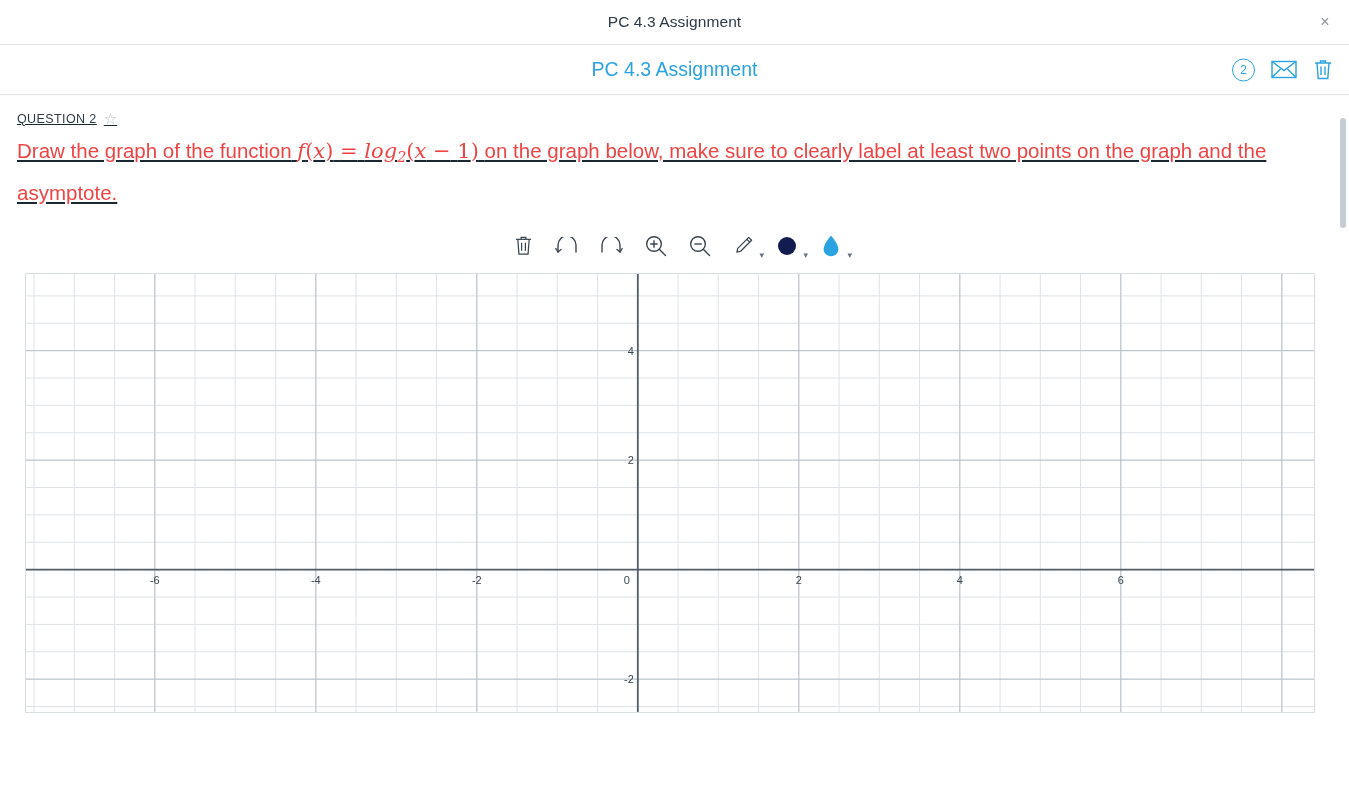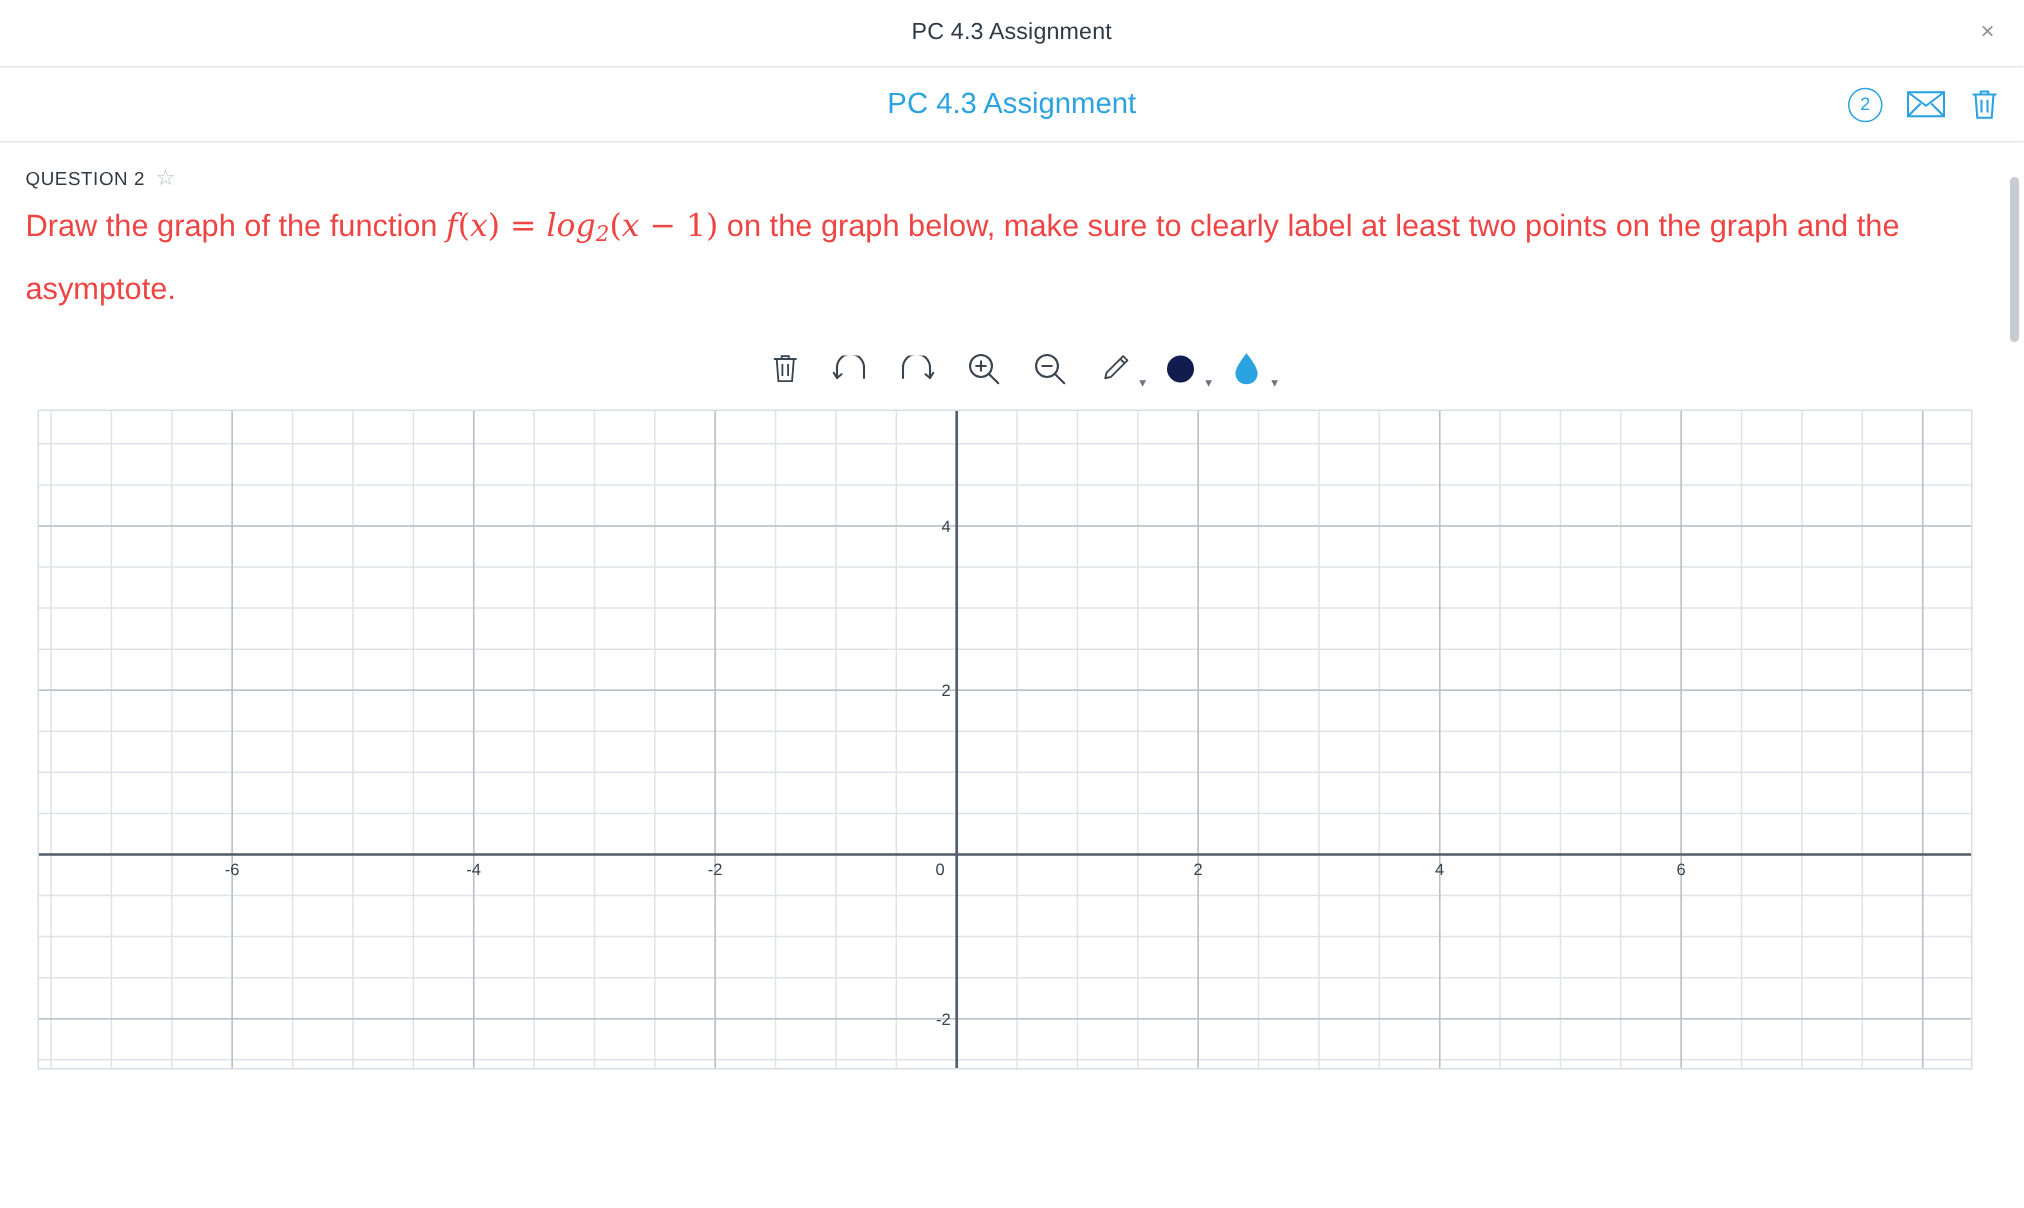--- a/index.html
+++ b/index.html
@@ -80,20 +80,21 @@
     display: flex; align-items: center; justify-content: center;
     cursor: pointer;
   }
   .icon-btn svg { display: block; }
   
   .content {
     position: relative;
     padding: 16px 12px 0 17px;
     height: 709px;
     overflow: hidden;
+    text-decoration: underline;
   }
   .qhead {
     display: flex;
     align-items: center;
     gap: 7px;
     margin-bottom: 7px;
   }
   .qhead .qlabel {
     font-size: 12.5px;
     letter-spacing: 0.4px;

